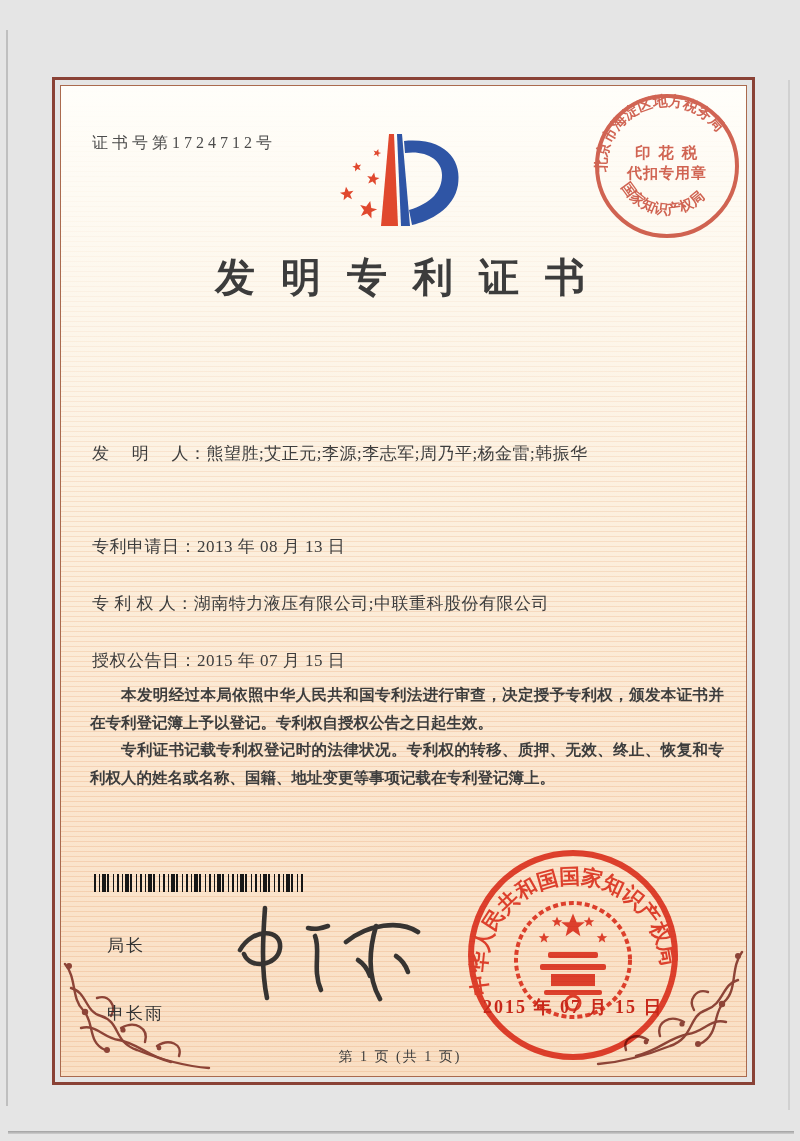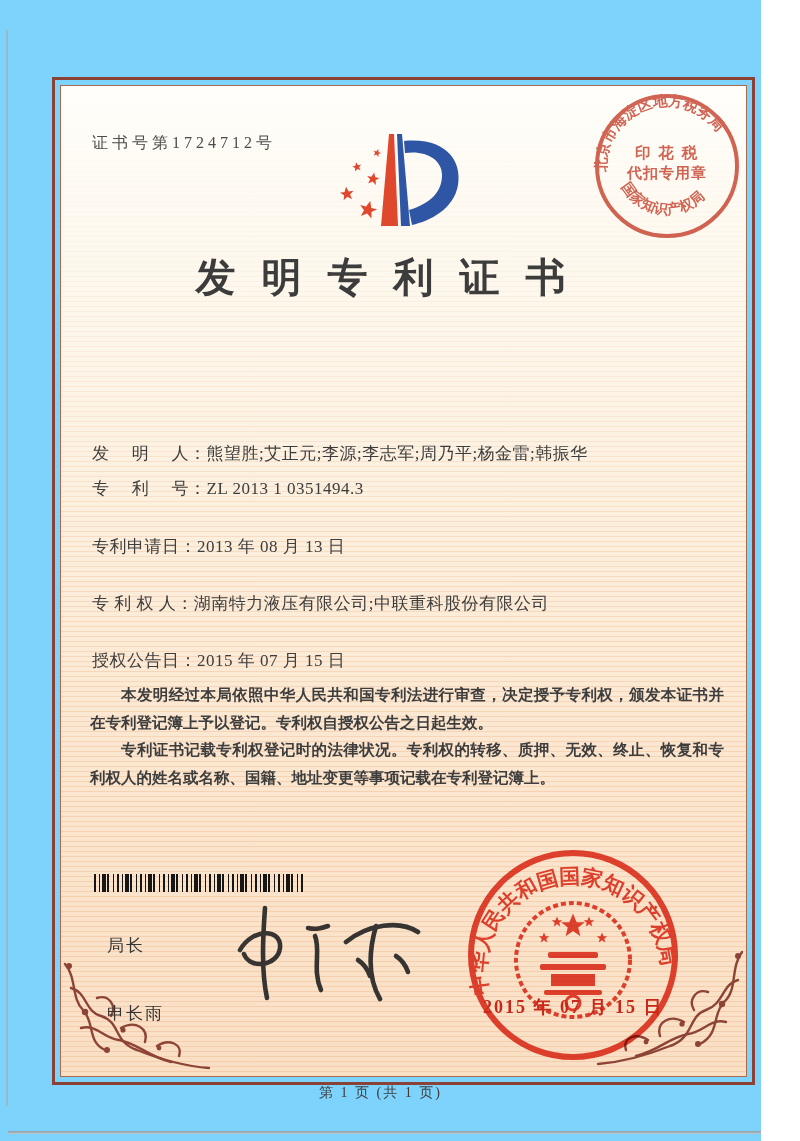--- a/index.html
+++ b/index.html
@@ -1,17 +1,17 @@
 <!DOCTYPE html>
 <html><head>
 <meta charset="utf-8">
 <style>
   html,body{margin:0;padding:0;background:#ffffff;}
-  .screenshot{position:relative;width:721px;height:1141px;background:#7dd3fc;overflow:hidden;
-    font-family:"Liberation Serif","DejaVu Serif",serif;color:#3f3f3f;padding-left:40px;}
+  .screenshot{position:relative;width:800px;height:1141px;background:#e5e5e5;overflow:hidden;
+    font-family:"Liberation Serif","DejaVu Serif",serif;color:#3f3f3f;}
   
   .edge{position:absolute;background:#ababab;}
   .edge.left{left:6px;top:30px;width:2px;height:1076px;opacity:.65;}
   .edge.bottom{left:8px;top:1131px;width:786px;height:3px;background:linear-gradient(180deg,#8f8f8f,#c9c9c9);opacity:.8;}
   .edge.right{left:788px;top:80px;width:2px;height:1030px;opacity:.35;}
   
   .frame-outer{position:absolute;left:52px;top:77px;width:697px;height:1002px;border:3px solid #8a4236;}
   .frame-inner{position:absolute;left:60px;top:85px;width:685px;height:990px;border:1px solid #aa6a4e;
     background:linear-gradient(180deg,#fffefa 0%,#fdf7ec 22%,#fcefdd 45%,#fbe6cf 70%,#f9dfc4 100%);}
   .waves{position:absolute;left:61px;top:86px;width:685px;height:990px;
@@ -29,21 +29,21 @@
   .para-block p{margin:0;text-indent:2em;font-weight:bold;}
   .barcode{position:absolute;left:94px;top:874px;width:212px;height:18px;
     background:
      repeating-linear-gradient(90deg,#161616 0 2px,transparent 2px 5px,#161616 5px 6px,transparent 6px 8px,
        #161616 8px 12px,transparent 12px 13px,#161616 13px 15px,transparent 15px 19px,#161616 19px 20px,transparent 20px 23px);}
   .sig-title{position:absolute;left:107px;top:934px;font-size:17px;color:#333;letter-spacing:2px;}
   .sig-name{position:absolute;left:107px;top:966px;font-size:17px;color:#333;letter-spacing:2px;margin-top:36px;}
   .signature{position:absolute;left:218px;top:898px;}
   .main-seal{position:absolute;left:466px;top:848px;mix-blend-mode:multiply;opacity:.93;}
   .seal-date{position:absolute;left:483px;top:995px;font-size:18px;color:#c8281a;letter-spacing:2px;font-weight:600;}
-  .footer{position:absolute;left:0;top:1048px;width:100%;text-align:center;font-size:14px;letter-spacing:2px;color:#3d3d3d;margin-top:36px;}
+  .footer{position:absolute;left:0;top:1048px;width:100%;text-align:center;font-size:14px;letter-spacing:2px;color:#3d3d3d;}
   .ornament{position:absolute;}
 </style>
 </head>
 <body>
 
 <div class="screenshot">
 
   <div class="edge left"></div>
   <div class="edge bottom"></div>
   <div class="edge right"></div>
@@ -117,23 +117,20 @@
     <text fill="#cd5847" font-size="14" font-weight="bold" font-family="'Liberation Serif',serif">
       <textPath href="#taxBottom" startOffset="3">国家知识产权局</textPath>
     </text>
   </svg>
 
   <div class="title">发明专利证书</div>
 
   <div class="field" style="top:442px;text-align:right;">
     <span>发　 明　 人：</span><span>熊望胜;艾正元;李源;李志军;周乃平;杨金雷;韩振华</span>
   </div>
-  <div class="field" style="top:477px;">
-    <span>专　 利　 号：</span><span>ZL 2013 1 0351494.3</span>
-  </div>
   <div class="field" style="top:535px;">
     <span>专利申请日：</span><span>2013 年 08 月 13 日</span>
   </div>
   <div class="field" style="top:592px;">
     <span>专 利 权 人：</span><span>湖南特力液压有限公司;中联重科股份有限公司</span>
   </div>
   <div class="field" style="top:649px;text-align:right;">
     <span>授权公告日：</span><span>2015 年 07 月 15 日</span>
   </div>
 

